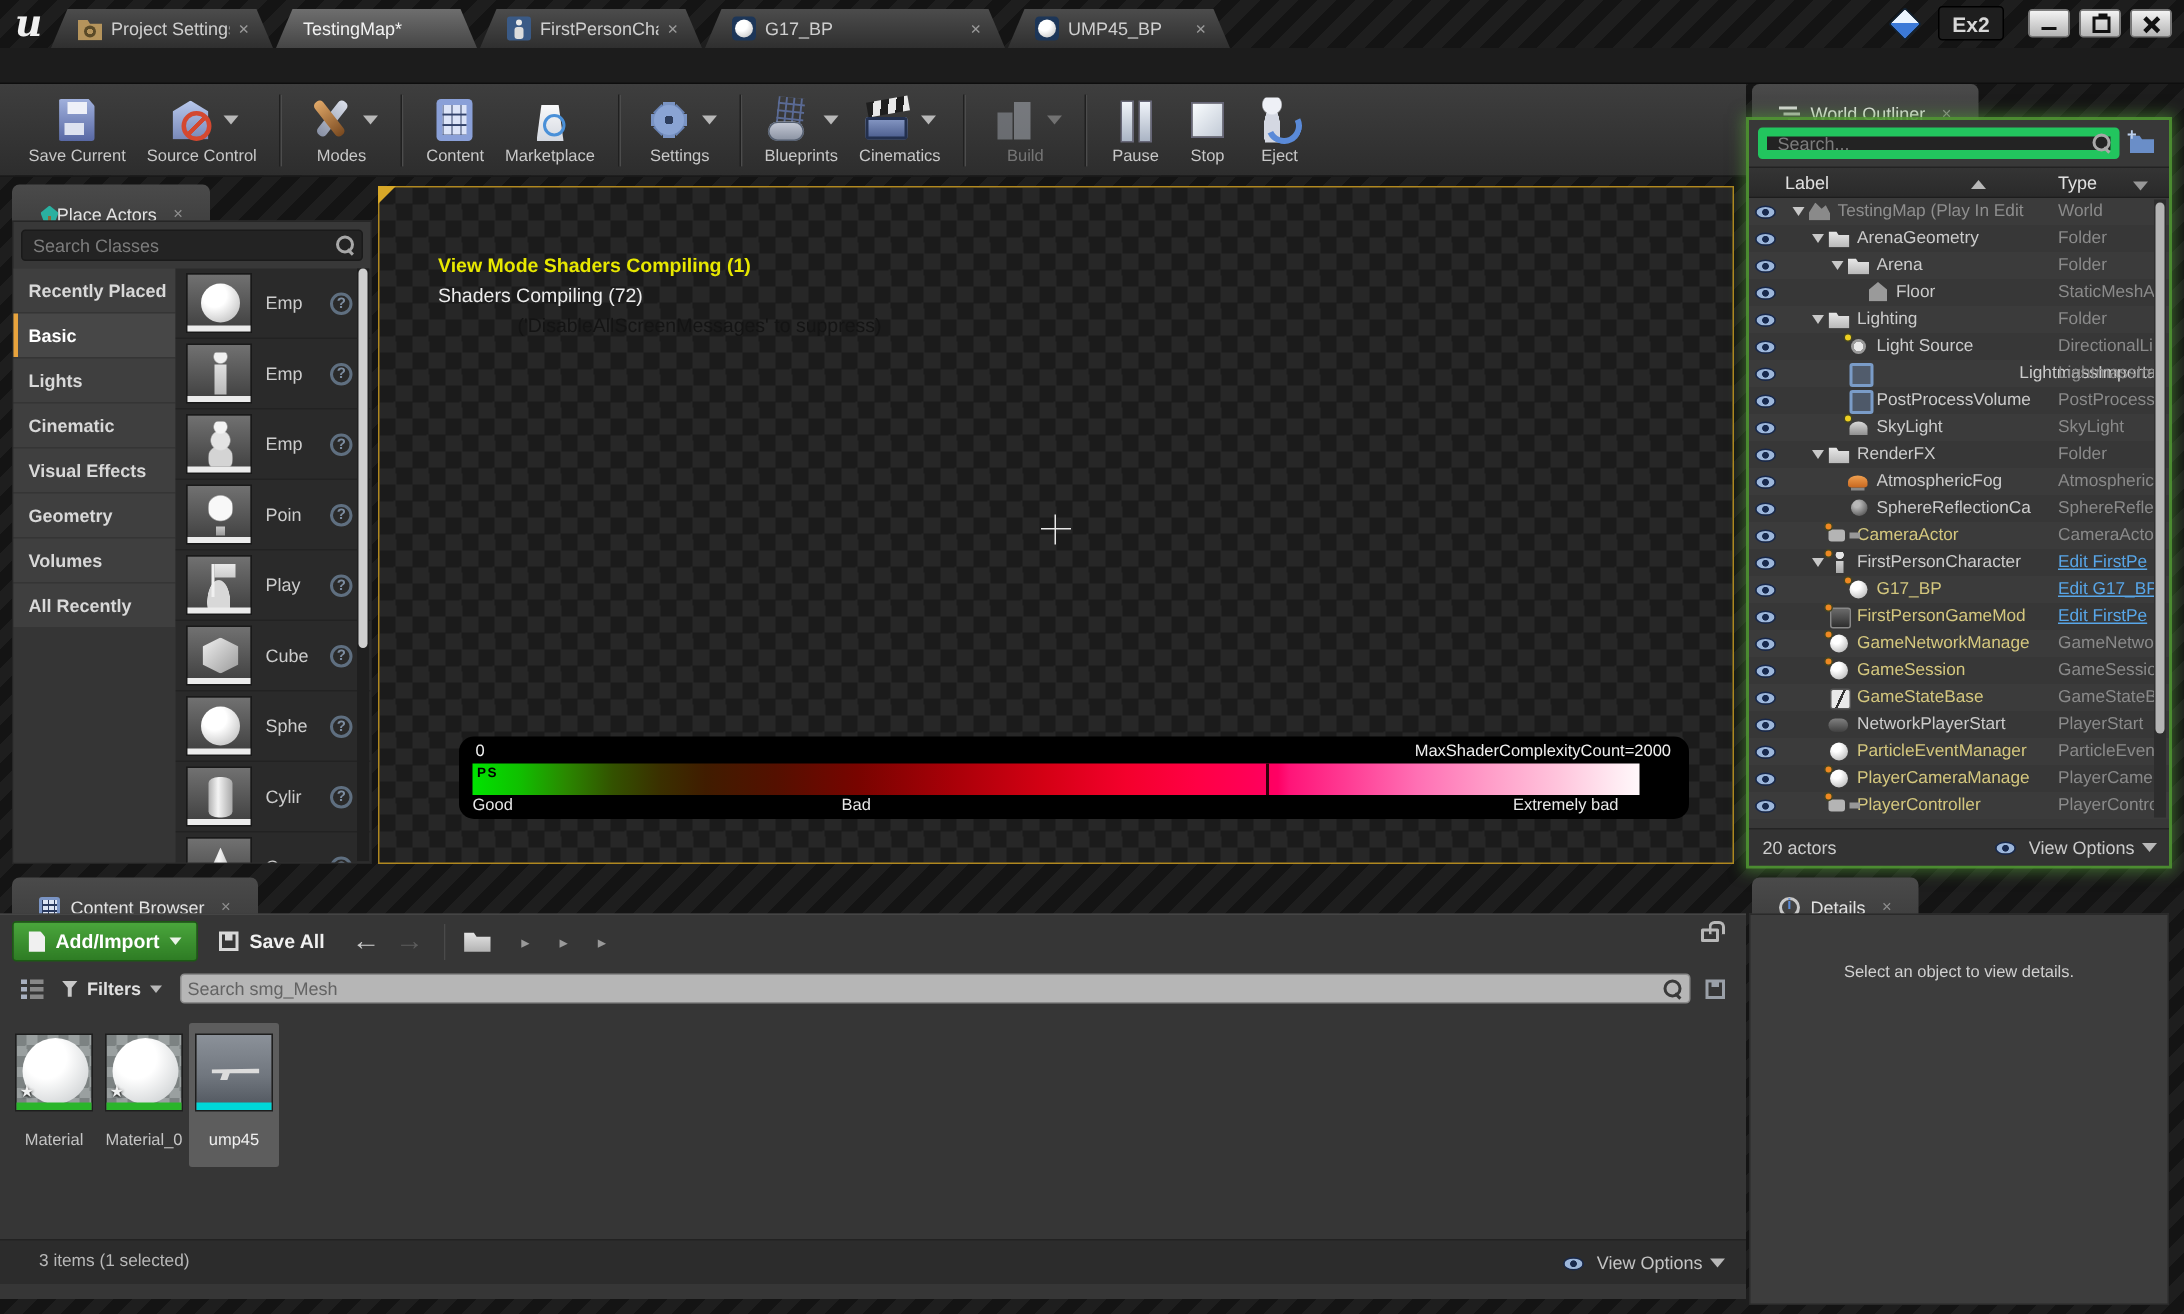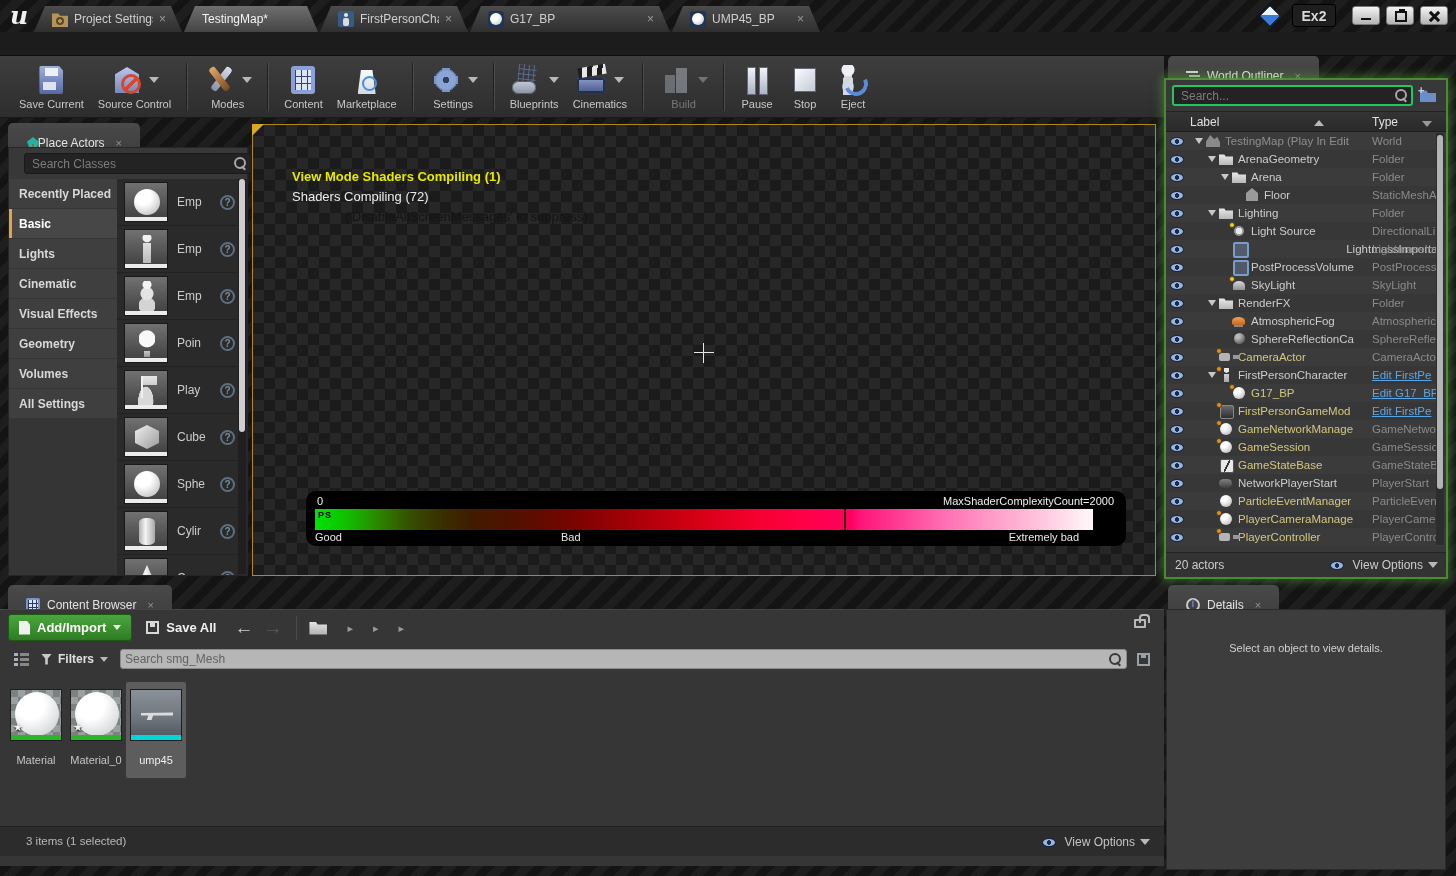--- a/index.html
+++ b/index.html
@@ -124,21 +124,21 @@
   .ptab .ptab-close::before{content:"×";}
 
   
   .place-actors{position:absolute;left:8px;top:123px;width:240px;height:453px;}
   .pa-tab{left:0;width:132px;}
   .pa-icon{width:14px;height:14px;position:relative;}
   .pa-icon::before{content:"";position:absolute;left:1px;top:1px;width:12px;height:12px;background:#2ab0a0;
     clip-path:polygon(50% 0,100% 40%,78% 100%,22% 100%,0 40%);}
   .pa-icon::after{content:"";position:absolute;left:6px;bottom:0;width:2px;height:6px;background:#8a6a3a;}
   .pa-body{position:absolute;left:0;top:24px;width:240px;height:429px;background:#383838;border:1px solid #262626;}
-  .pa-search{position:absolute;left:15px;top:5px;width:228px;height:21px;}
+  .pa-search{position:absolute;left:5px;top:5px;width:228px;height:21px;}
   .pa-search input{width:100%;height:100%;background:#232323;border:1px solid #1a1a1a;border-radius:3px;
     color:#cfcfcf;font-size:12px;padding:0 22px 0 7px;outline:none;}
   .pa-search input::placeholder{color:#7c7c7c;}
   .mag{position:absolute;right:6px;top:4px;width:12px;height:12px;}
   .mag::before{content:"";position:absolute;left:0;top:0;width:8px;height:8px;border:2px solid #a8a8a8;border-radius:50%;}
   .mag::after{content:"";position:absolute;right:0;bottom:0;width:5px;height:2px;background:#a8a8a8;transform:rotate(45deg);}
   .pa-cats{position:absolute;left:0;top:31px;width:108px;bottom:0;background:#353535;}
   .pa-cat{height:29px;margin-bottom:1px;background:#3f3f3f;display:flex;align-items:center;
     padding-left:10px;color:#d8d8d8;font-size:12px;font-weight:bold;position:relative;}
   .pa-cat.selected{background:#474747;color:#fff;}
@@ -207,21 +207,21 @@
   
   .right-col{position:absolute;left:1164px;top:56px;width:292px;height:820px;}
   .wo-tab{left:4px;}
   .wo-icon{width:14px;height:12px;background:linear-gradient(#d8d8d8,#d8d8d8) 0 1px/12px 2px no-repeat,
     linear-gradient(#b8b8b8,#b8b8b8) 3px 5px/11px 2px no-repeat,
     linear-gradient(#989898,#989898) 6px 9px/8px 2px no-repeat;}
   .wo-body{position:absolute;left:2px;top:24px;width:280px;height:497px;background:#383838;
     box-shadow:0 0 0 2px rgba(80,150,50,.85),0 0 9px 4px rgba(90,170,60,.5);}
   .wo-search-row{position:absolute;left:6px;top:5px;right:6px;height:21px;display:flex;gap:5px;}
   .wo-search{position:relative;flex:1;}
-  .wo-search input{width:100%;height:21px;background:#232323;border:2px solid #22c55e;border-radius:3px;
+  .wo-search input{width:100%;height:21px;background:#232323;border:6px solid #22c55e;border-radius:3px;
     color:#cfcfcf;font-size:12px;padding:0 22px 0 7px;outline:none;}
   .wo-search input::placeholder{color:#7c7c7c;}
   .wo-add{width:22px;height:21px;position:relative;}
   .wo-add::before{content:"";position:absolute;left:2px;top:4px;width:16px;height:13px;background:#6a8ec8;
     clip-path:polygon(0 12%,40% 12%,50% 30%,100% 30%,100% 100%,0 100%);}
   .wo-add::after{content:"+";position:absolute;left:0px;top:-1px;color:#bcd0ee;font-size:11px;font-weight:bold;}
   .wo-header{position:absolute;left:0;top:31px;right:0;height:21px;background:linear-gradient(#343434,#2a2a2a);
     border-top:1px solid #222;border-bottom:1px solid #1d1d1d;}
   .wo-header .col-label{position:absolute;left:24px;top:3px;color:#e0e0e0;font-size:12px;}
   .wo-header .sort-asc{position:absolute;left:148px;top:8px;width:0;height:0;
@@ -557,21 +557,21 @@
           <div class="pa-cat">
             <span>Visual Effects</span>
           </div>
           <div class="pa-cat">
             <span>Geometry</span>
           </div>
           <div class="pa-cat">
             <span>Volumes</span>
           </div>
           <div class="pa-cat">
-            <span>All Settings</span>
+            <span>All Recently</span>
           </div>
       </div>
       <div class="pa-items">
         <div class="pa-item">
             <span class="pa-thumb th-sphere"></span>
             <span class="pa-item-label">Emp</span>
             <span class="help-circle"></span>
           </div>
           <div class="pa-item">
             <span class="pa-thumb th-person"></span>

